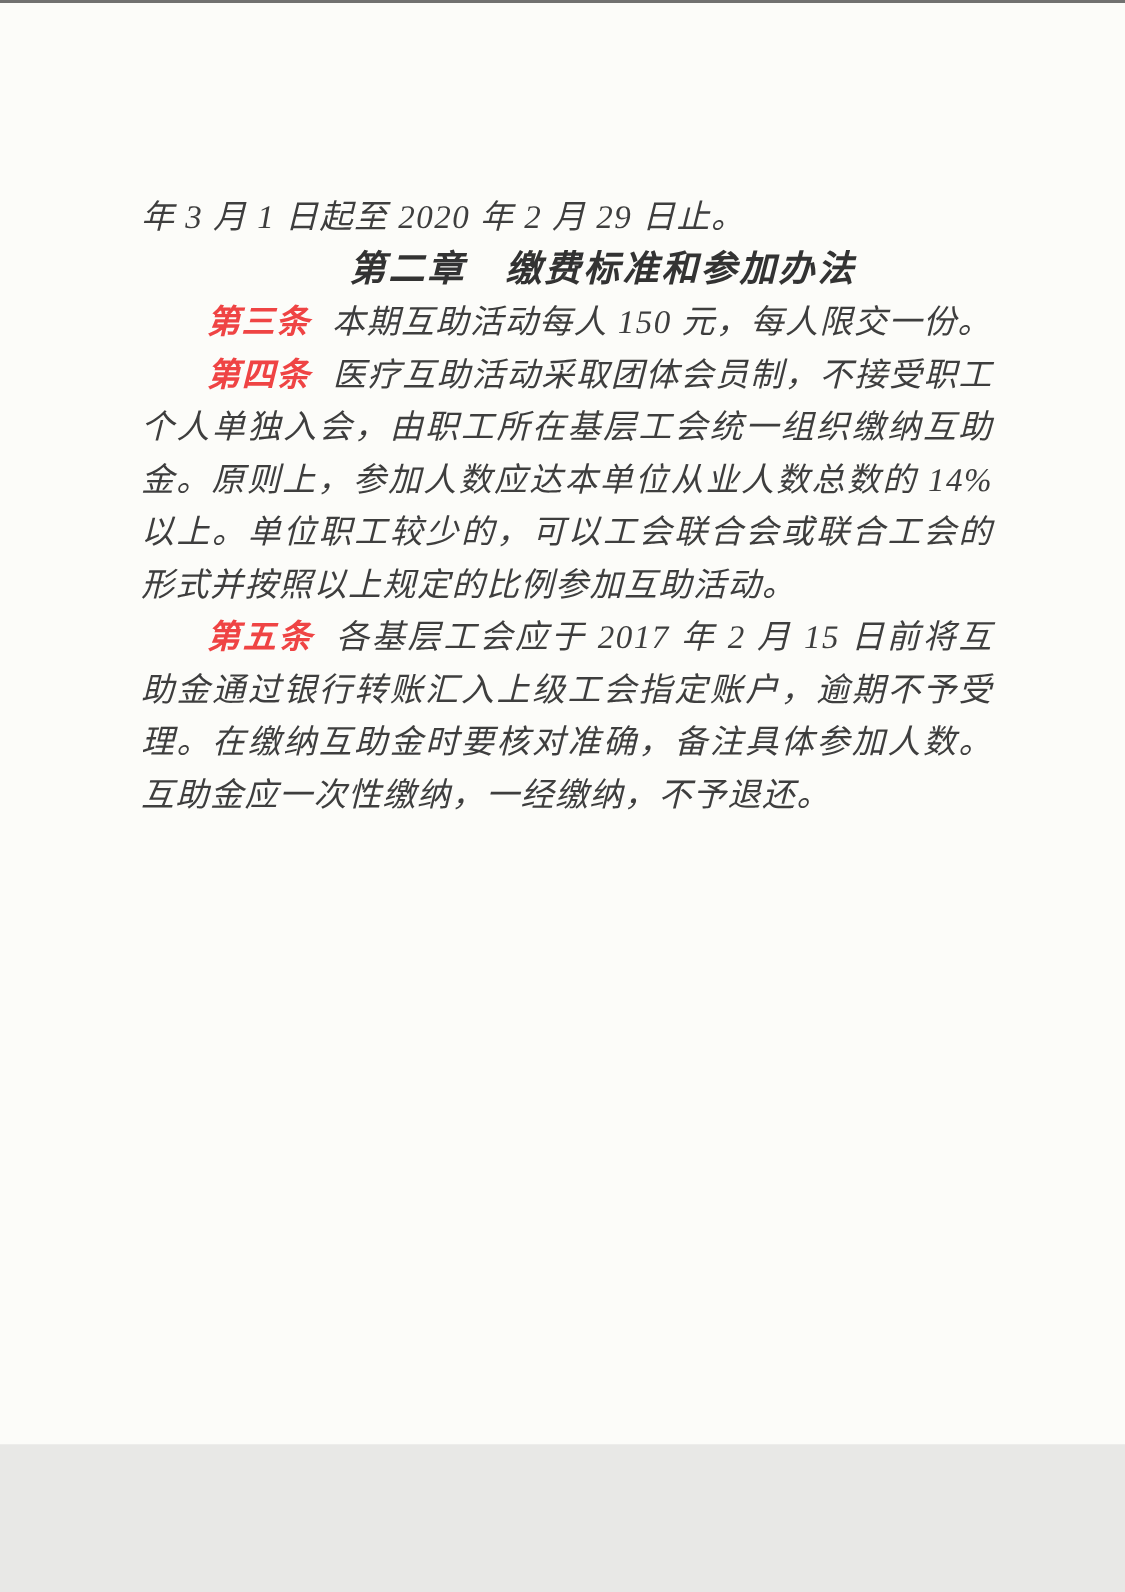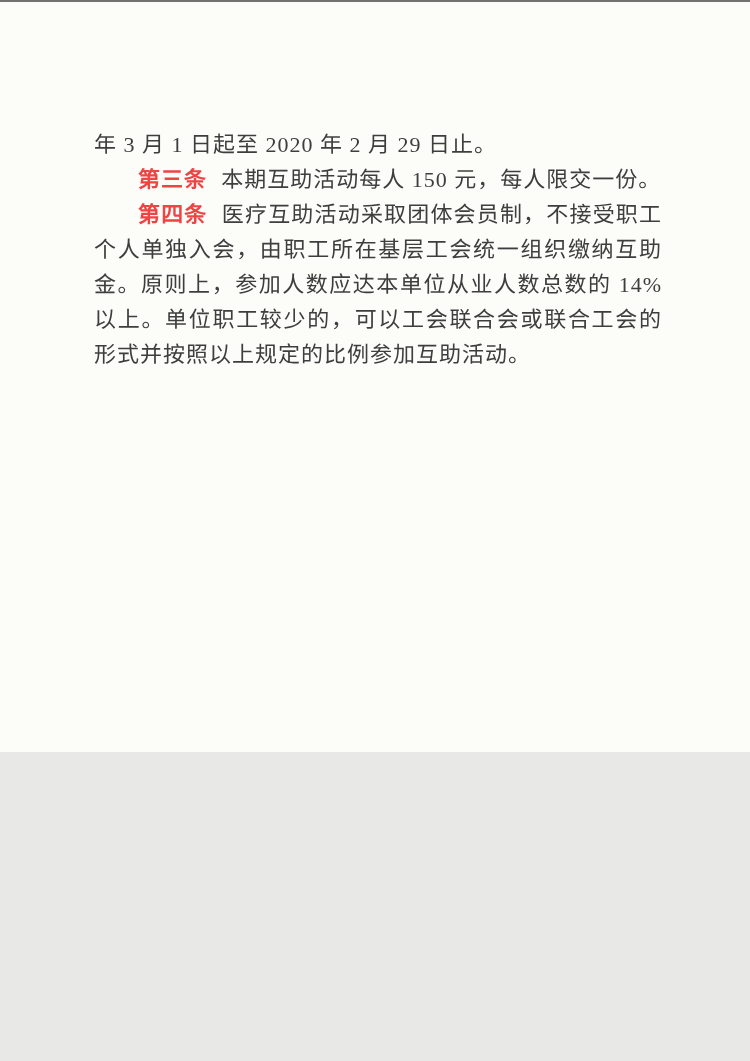--- a/index.html
+++ b/index.html
@@ -3,25 +3,26 @@
 <meta charset="utf-8">
 <style>
   html, body {
     margin: 0;
     padding: 0;
     background: #e8e8e6;
   }
   .page {
     position: relative;
     width: 750px;
-    height: 752px;
+    height: 963px;
     margin: 0 auto;
     background: #fcfcf9;
     overflow: hidden;
     font-family: "Liberation Serif", "DejaVu Serif", serif;
+    font-style: italic;
   }
   .scan-edge-top {
     position: absolute;
     top: 0;
     left: 0;
     width: 100%;
     height: 2px;
     background: #4d4d4d;
     opacity: 0.8;
   }
@@ -77,25 +78,27 @@
 <body>
 
 <div class="page">
 
   <div class="scan-edge-top"></div>
 
   <div class="content">
 
     <p class="no-indent">年 3 月 1 日起至 2020 年 2 月 29 日止。</p>
 
+    <p class="chapter-heading">第二章　缴费标准和参加办法</p>
 
     <p><span class="article-label">第三条</span><span>本期互助活动每人 150 元，每人限交一份。</span></p>
 
 
     <p><span class="article-label">第四条</span><span>医疗互助活动采取团体会员制，不接受职工个人单独入会，由职工所在基层工会统一组织缴纳互助金。原则上，参加人数应达本单位从业人数总数的 14%以上。单位职工较少的，可以工会联合会或联合工会的形式并按照以上规定的比例参加互助活动。</span></p>
 
+    <p><span class="article-label">第五条</span><span>各基层工会应于 2017 年 2 月 15 日前将互助金通过银行转账汇入上级工会指定账户，逾期不予受理。在缴纳互助金时要核对准确，备注具体参加人数。互助金应一次性缴纳，一经缴纳，不予退还。</span></p>
 
 
   </div>
 
   <div class="page-footer">– 7 –</div>
 
 </div>
 
 </body></html>

